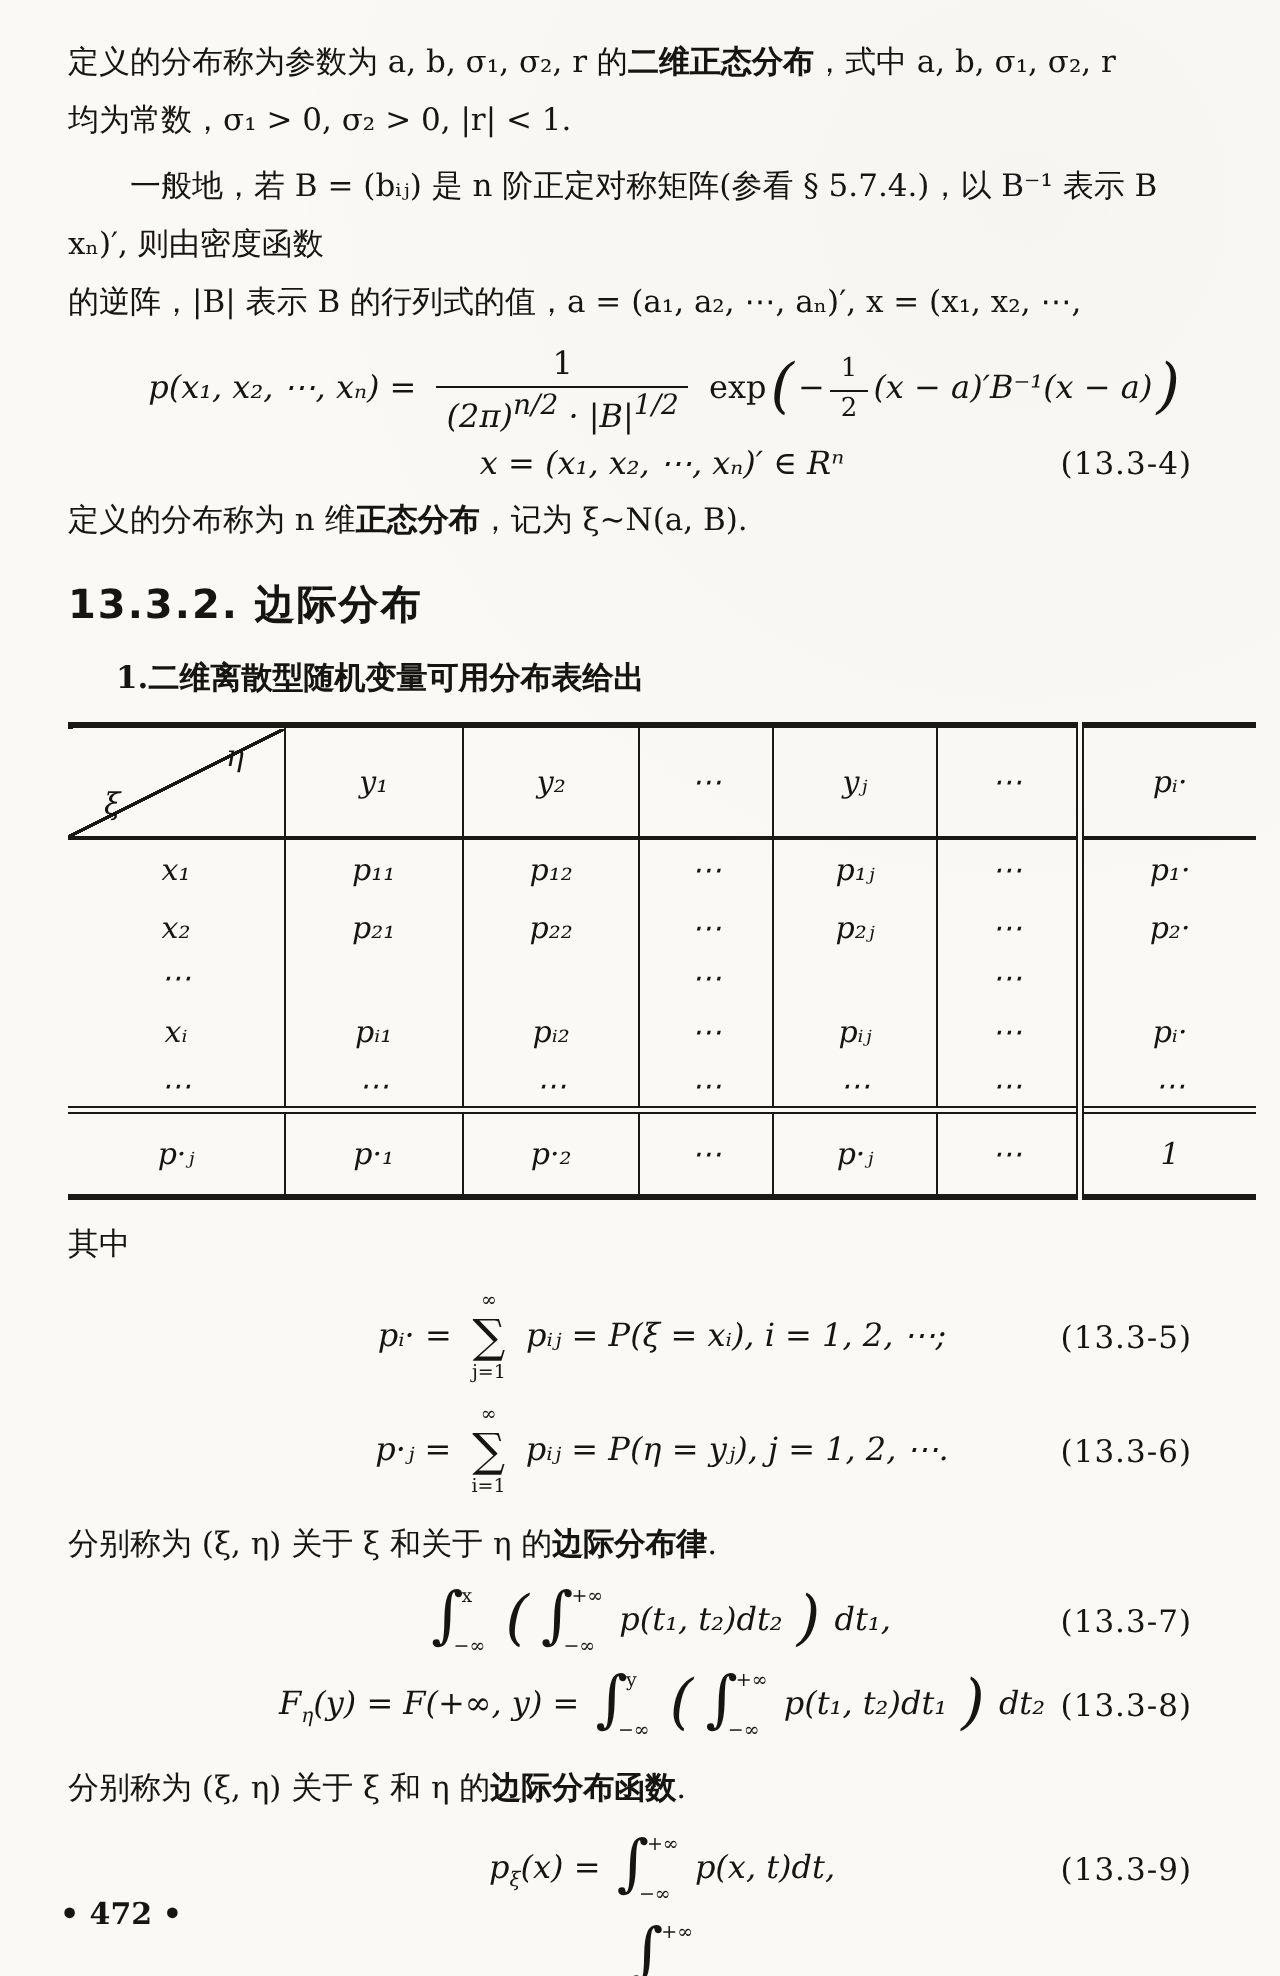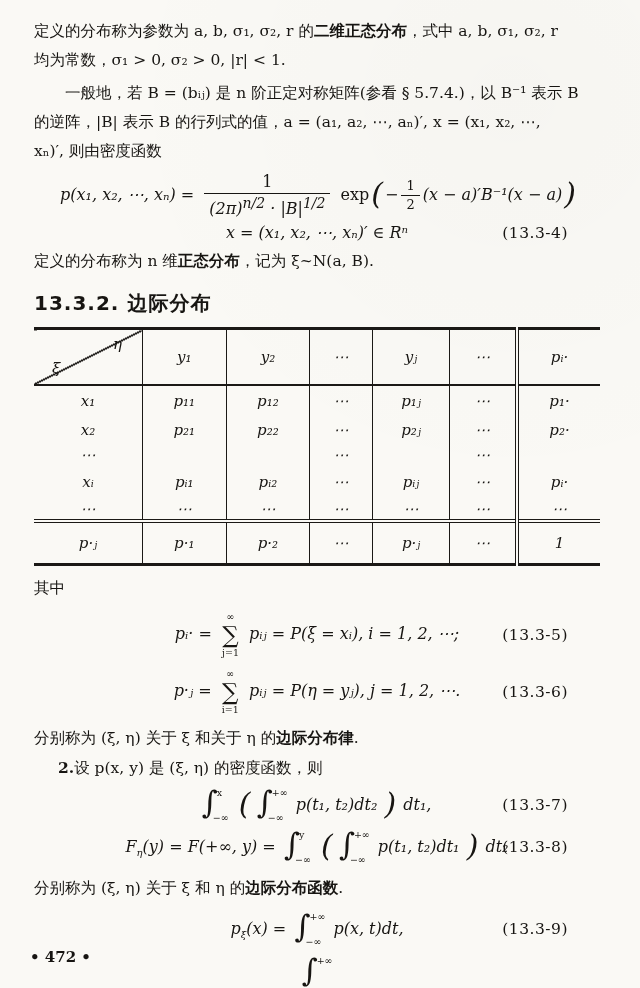--- a/index.html
+++ b/index.html
@@ -7,21 +7,21 @@
     width:640px;height:988px;
     background:#f6f4ef;
     font-family:"DejaVu Serif","Liberation Serif",serif;
     color:#171512;
     overflow:hidden;
   }
   .page{
     position:relative;
     box-sizing:border-box;
     width:640px;height:988px;
-    padding:16px 40px 0 34px;
+    padding:16px 12px 0 34px;
     background:
       radial-gradient(circle at 80% 10%, rgba(0,0,0,0.015), transparent 40%),
       #faf9f5;
   }
   .para{font-size:15.5px;line-height:29px;text-align:justify;}
   .para .line{white-space:nowrap;}
   .b{font-weight:bold;}
   .indent{text-indent:2em;}
 
   
@@ -82,22 +82,22 @@
 
 <div class="page">
 
   <div class="para">
     <div class="line"><span>定义的分布称为参数为 a, b, σ₁, σ₂, r 的</span><span class="b">二维正态分布</span><span>，式中 a, b, σ₁, σ₂, r</span></div>
     <div class="line">均为常数，σ₁ &gt; 0, σ₂ &gt; 0, |r| &lt; 1.</div>
   </div>
 
   <div class="para mt4">
     <div class="line indent">一般地，若 B = (bᵢⱼ) 是 n 阶正定对称矩阵(参看 § 5.7.4.)，以 B⁻¹ 表示 B</div>
+    <div class="line">xₙ)′, 则由密度函数</div>
     <div class="line">的逆阵，|B| 表示 B 的行列式的值，a = (a₁, a₂, ⋯, aₙ)′, x = (x₁, x₂, ⋯,</div>
-    <div class="line">xₙ)′, 则由密度函数</div>
   </div>
 
   <div class="formula mt6">
     <div>
       <span class="m">p(x₁, x₂, ⋯, xₙ) =</span>
       <span class="frac">
         <span class="fnum roman">1</span>
         <span class="fden"><span>(2π)</span><sup>n/2</sup><span> · |B|</span><sup>1/2</sup></span>
       </span>
       <span class="m roman">exp</span><span class="bigparen">(</span><span class="m">−</span><span class="frac small"><span class="fnum roman">1</span><span class="fden roman">2</span></span><span class="m">(x − a)′B⁻¹(x − a)</span><span class="bigparen">)</span>
@@ -107,20 +107,23 @@
       <span class="tag">(13.3-4)</span>
     </div>
   </div>
 
   <div class="para mt4">
     <span>定义的分布称为 n 维</span><span class="b">正态分布</span><span>，记为 ξ~N(a, B).</span>
   </div>
 
   <div class="heading">13.3.2. 边际分布</div>
 
+  <div class="item b">
+    <span>1.</span><span>二维离散型随机变量可用分布表给出</span>
+  </div>
 
   <table class="dist">
     <tbody>
     <tr class="hdr">
       <th class="corner">
         <span class="eta">η</span>
         <span class="xi">ξ</span>
       </th>
       <th>y₁</th>
       <th>y₂</th>
@@ -207,23 +210,20 @@
       <span class="lim">i=1</span>
     </span>
     <span class="m">pᵢⱼ = P(η = yⱼ),  j = 1, 2, ⋯.</span>
     <span class="tag">(13.3-6)</span>
   </div>
 
   <div class="para mt8">
     <span>分别称为 (ξ, η) 关于 ξ 和关于 η 的</span><span class="b">边际分布律</span><span>.</span>
   </div>
 
-  <div class="item mt2">
-    <span class="b">2.</span><span>设 p(x, y) 是 (ξ, η) 的密度函数，则</span>
-  </div>
 
   <div class="formula mt6">
     <span class="intwrap">
       <span class="int-glyph">∫</span>
       <span class="int-lims">
           <span class="up">x</span>
           <span class="dn">−∞</span>
         </span>
     </span>
     <span class="bigparen">(</span>

